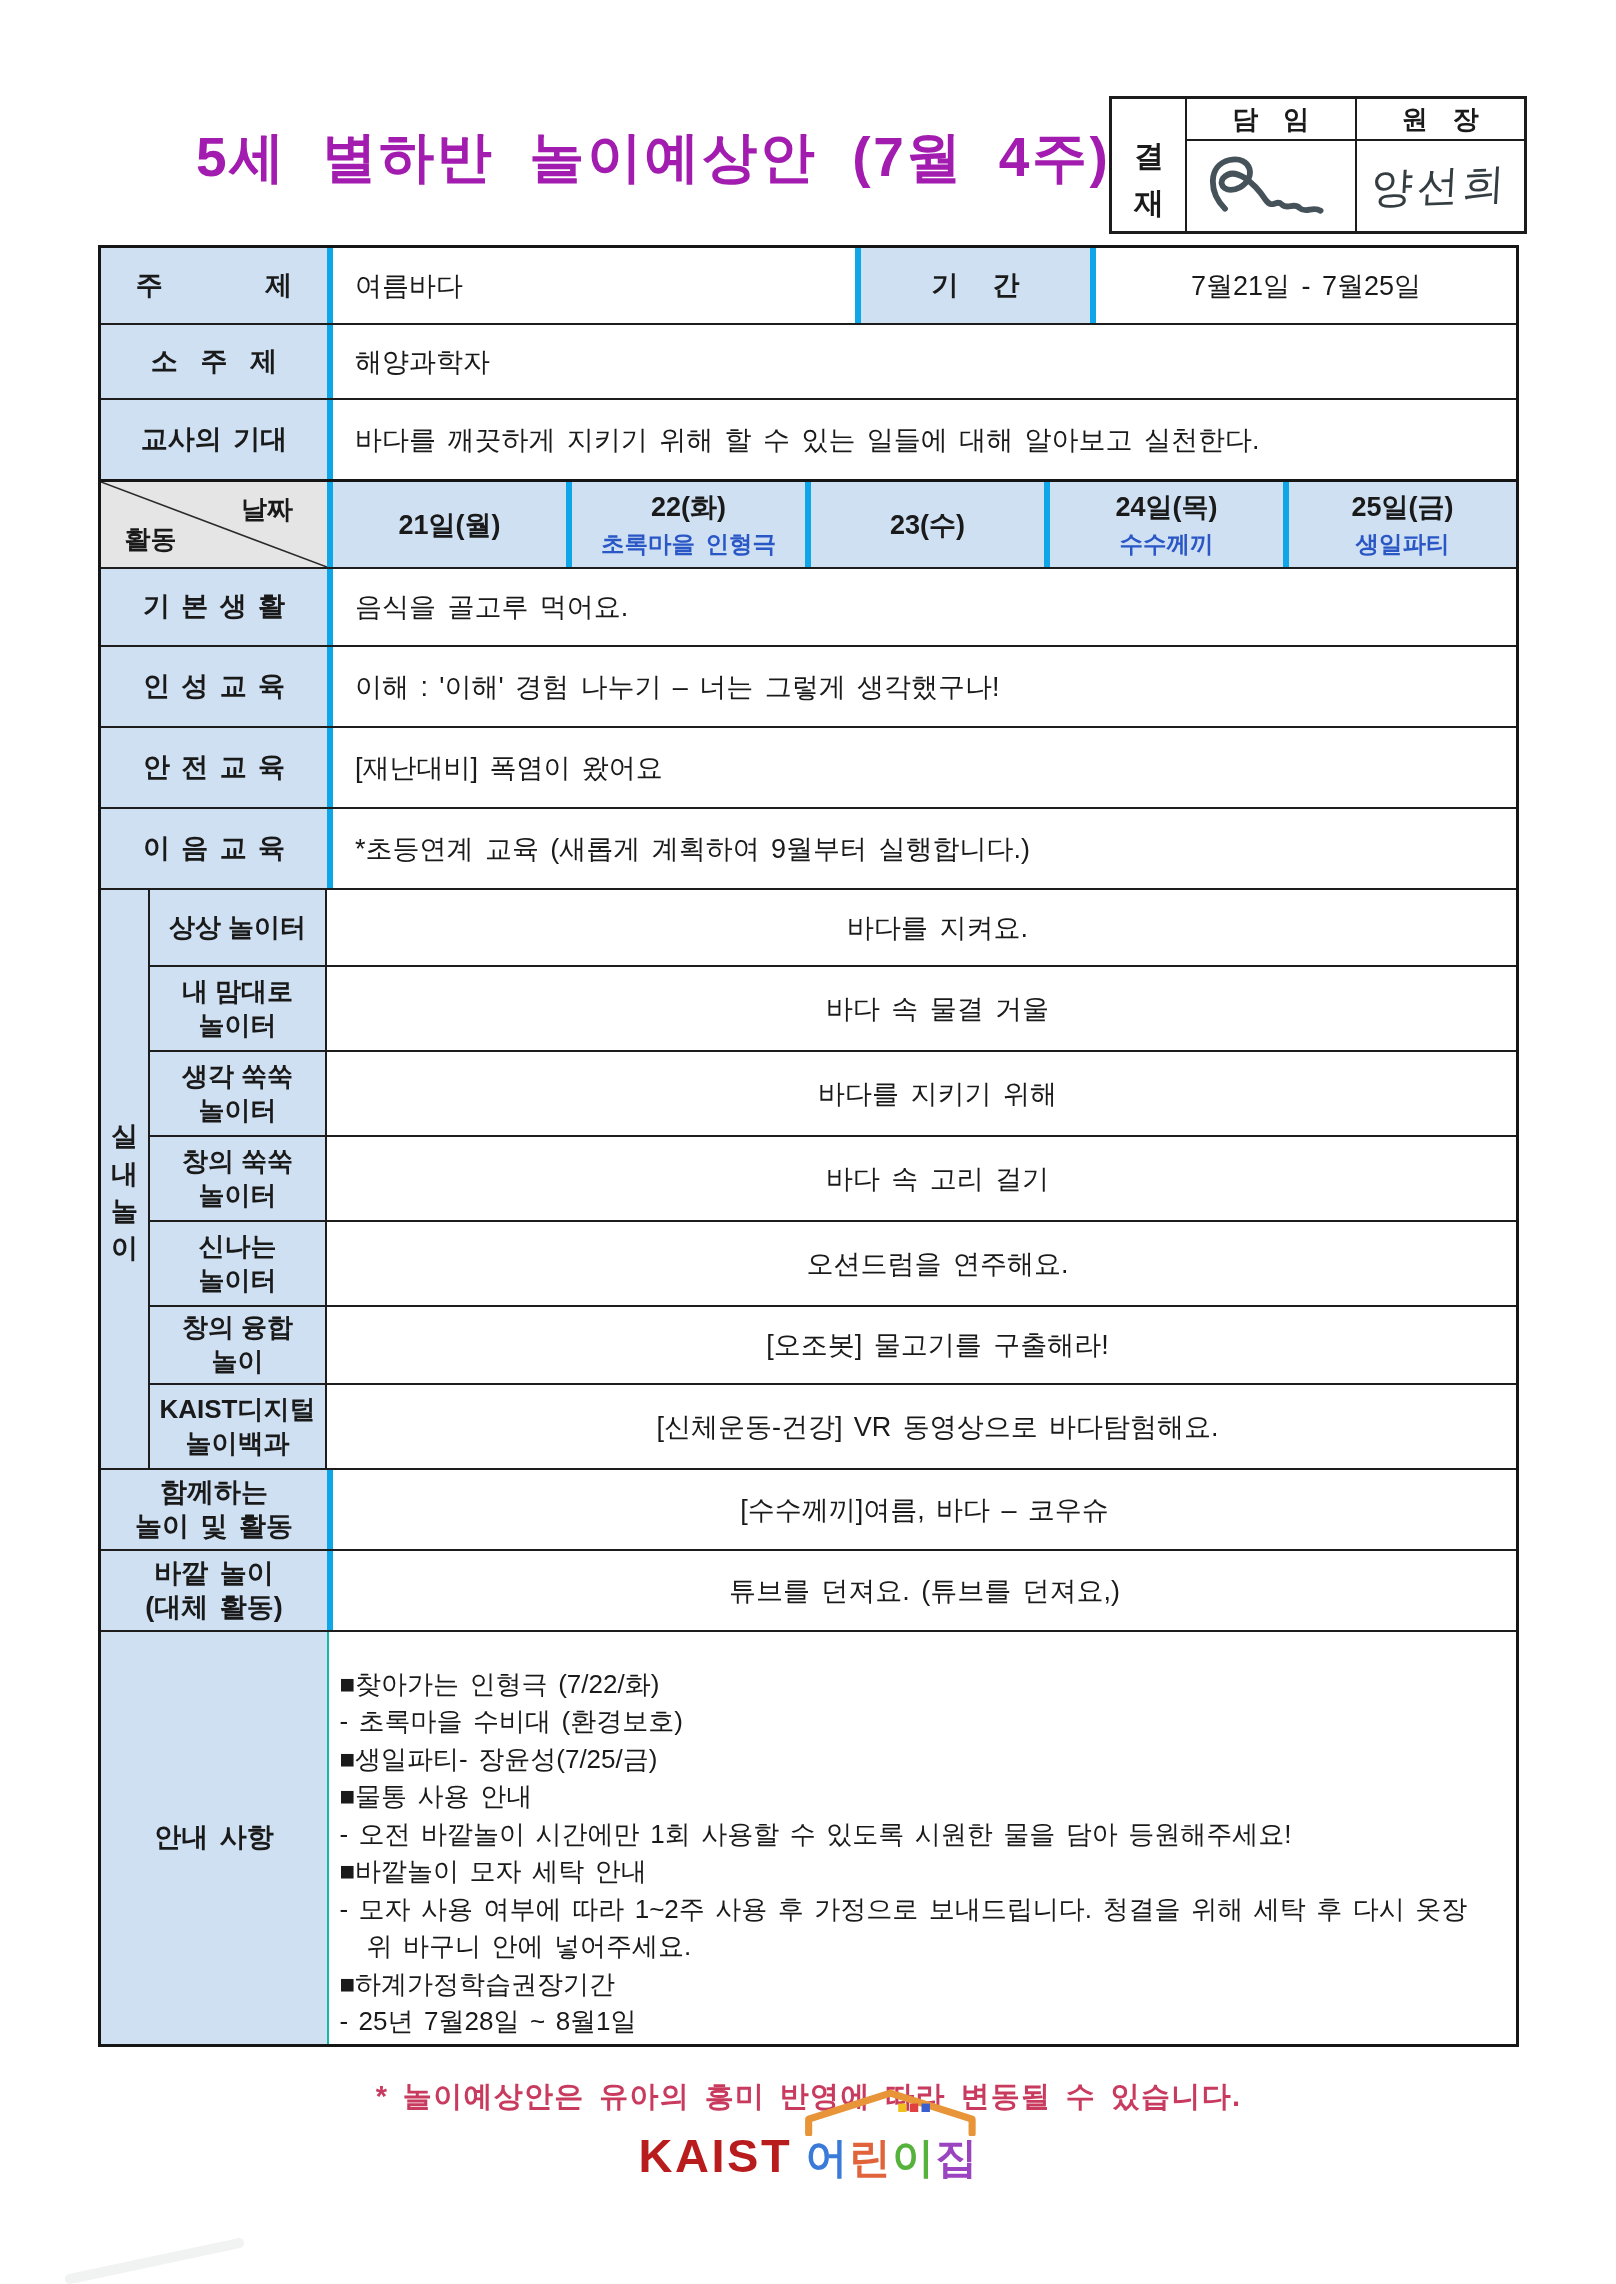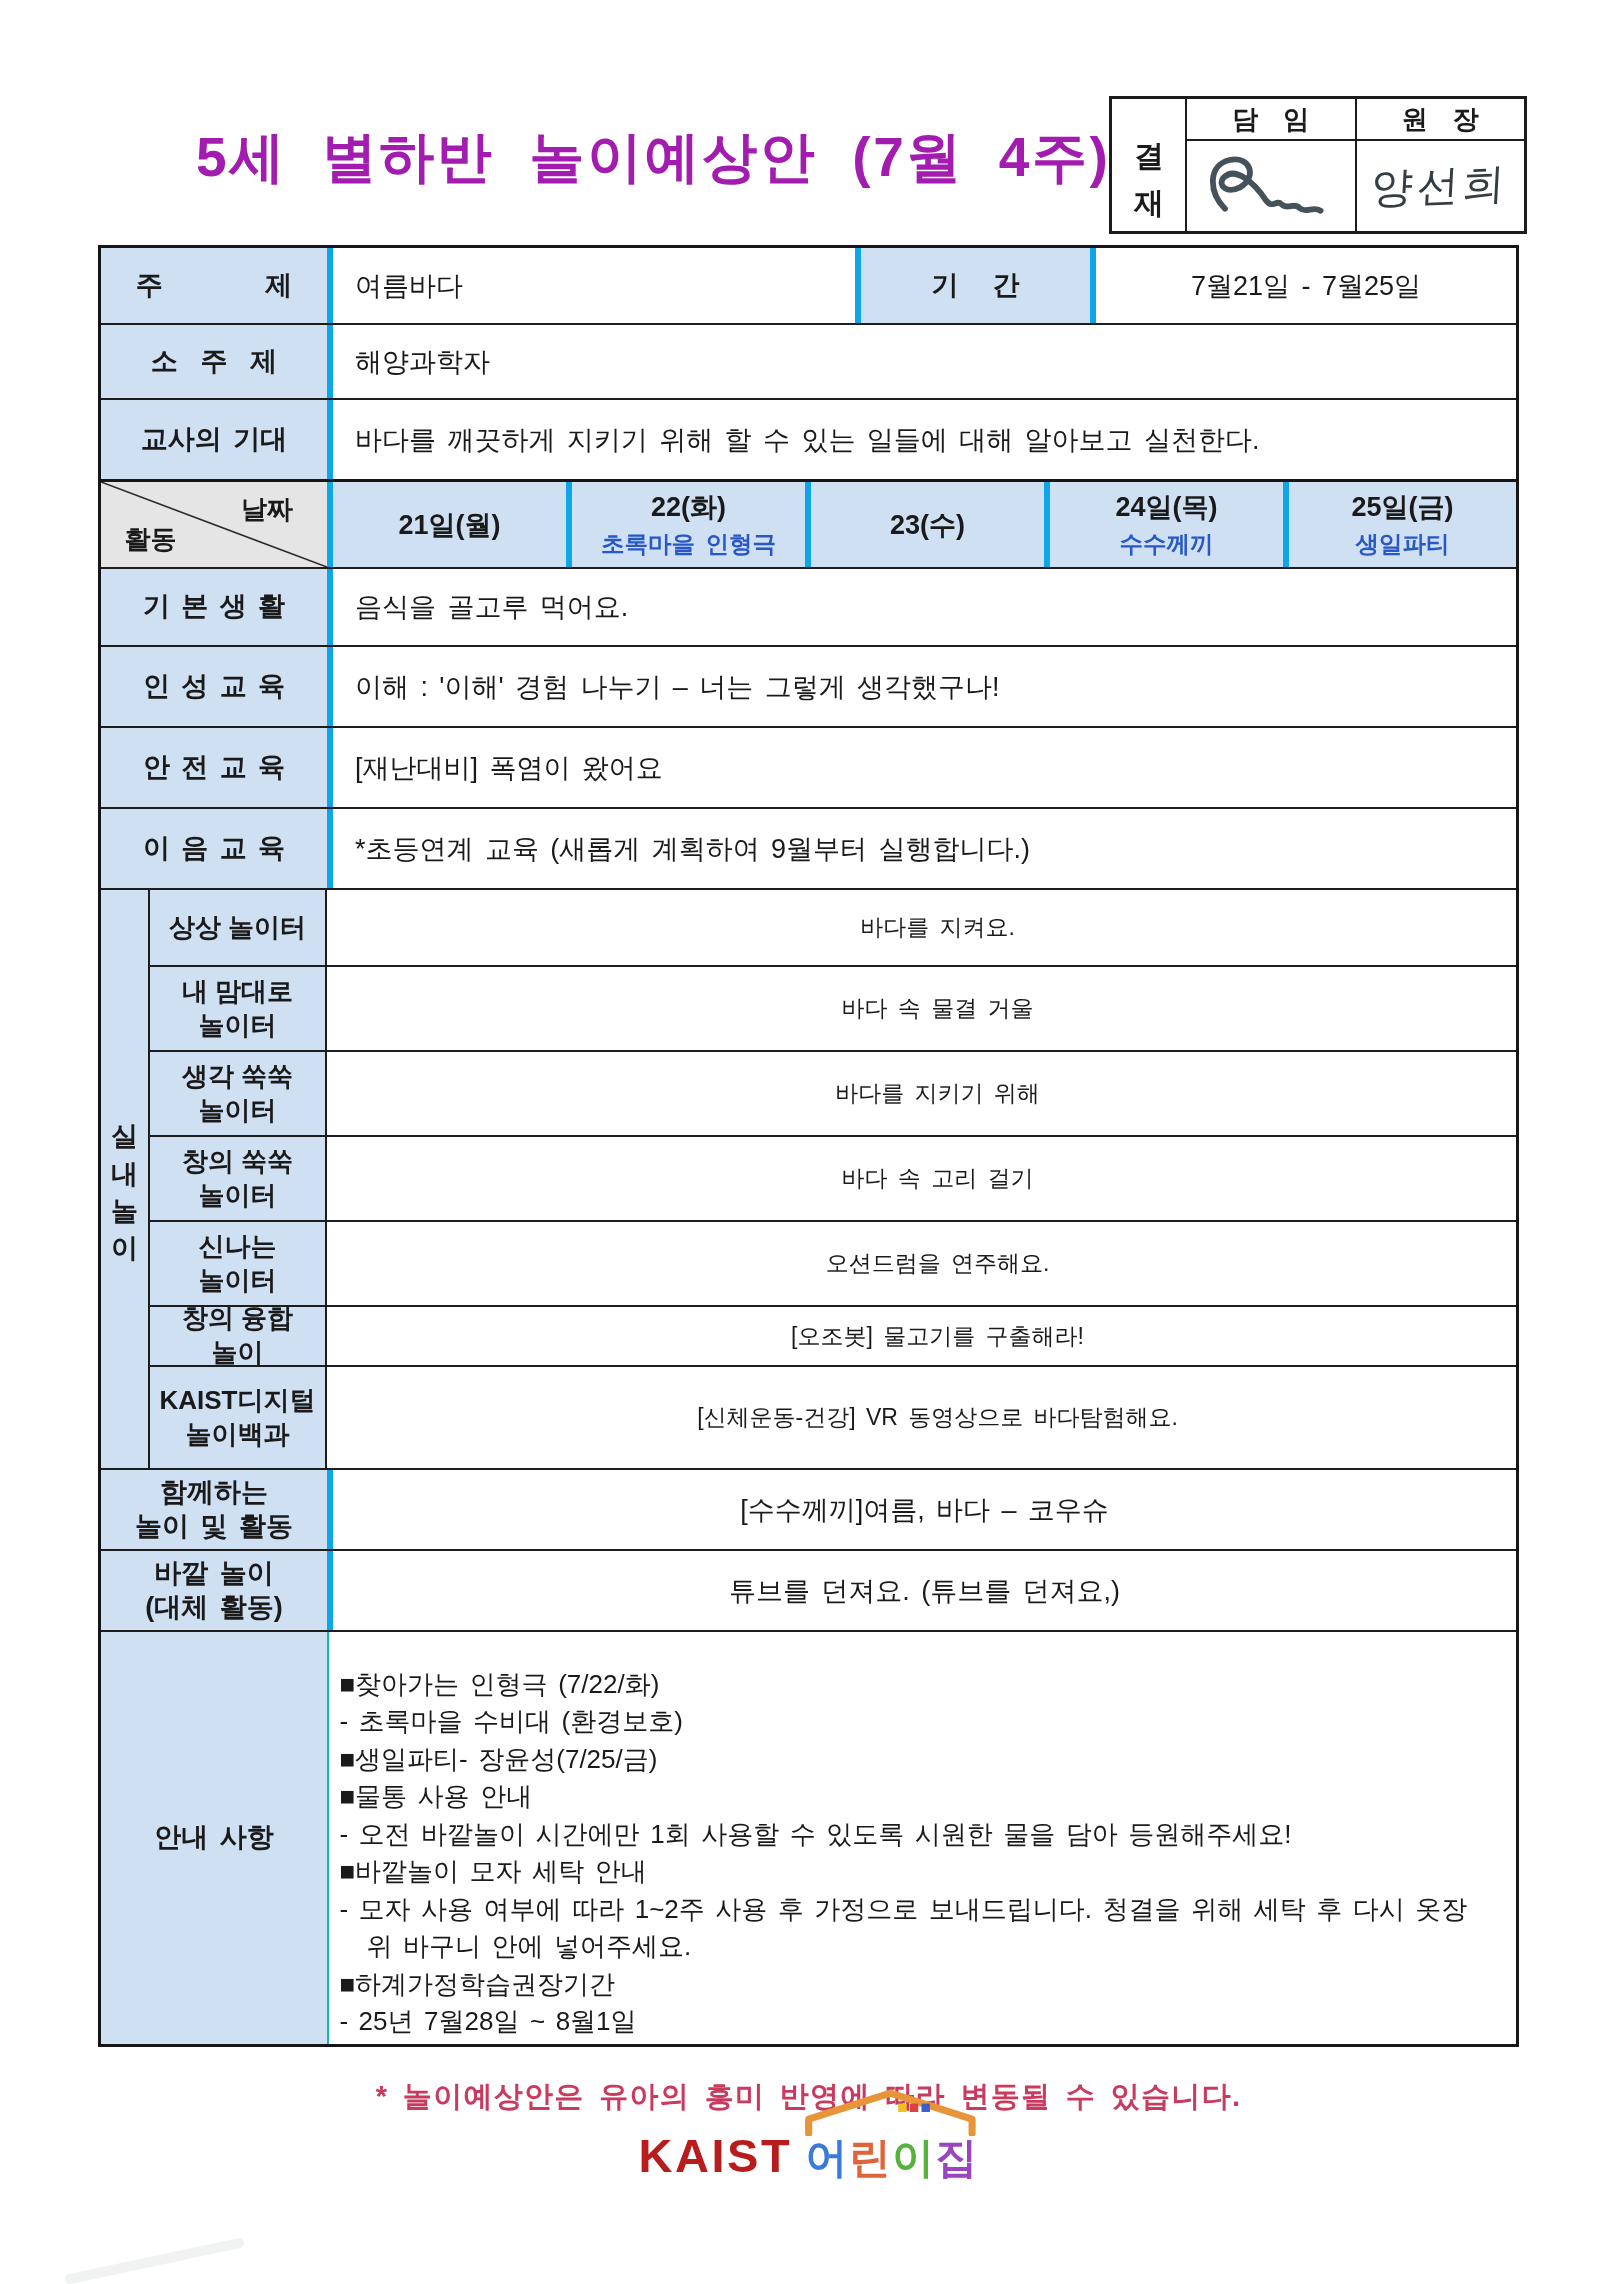--- a/index.html
+++ b/index.html
@@ -77,21 +77,21 @@
     box-sizing:border-box;
   }
   .ind-body{flex:1; display:flex; flex-direction:column;}
   .ind-row{display:flex; box-sizing:border-box; border-top:2px solid #1d1d1d;}
   .ind-row:first-child{border-top:none;}
   .ind-lab{
     width:179px; box-sizing:border-box; border-left:2px solid #1d1d1d; border-right:2px solid #1d1d1d;
     background:#cfe0f2; font-weight:700; white-space:pre-wrap; text-align:center; line-height:1.3;
     display:flex; align-items:center; justify-content:center; font-size:26px;
   }
-  .ind-val{flex:1; display:flex; align-items:center; justify-content:center; font-size:23px; word-spacing:3.9px;margin-left:32px;}
+  .ind-val{flex:1; display:flex; align-items:center; justify-content:center; font-size:27px; word-spacing:3.9px;margin-left:32px;}
   
   .notes-val{
     flex:1; box-sizing:border-box; padding:34px 19.6px 19.6px 10.4px;
     display:flex; flex-direction:column; justify-content:flex-start;
     font-size:26px; line-height:1.44; word-spacing:3.3px;
   }
   .note-line{padding-left:27px; text-indent:-27px;}
   
   .footnote{
     position:absolute; top:2077px; left:0; width:100%; text-align:center;
@@ -225,21 +225,21 @@
         <div class="ind-row" style="height:85px;">
           <div class="ind-lab">창의 쑥쑥
 놀이터</div>
           <div class="ind-val">바다 속 고리 걸기</div>
         </div>
         <div class="ind-row" style="height:85px;">
           <div class="ind-lab">신나는
 놀이터</div>
           <div class="ind-val">오션드럼을 연주해요.</div>
         </div>
-        <div class="ind-row" style="height:60px;">
+        <div class="ind-row" style="height:78px;">
           <div class="ind-lab">창의 융합
 놀이</div>
           <div class="ind-val">[오조봇] 물고기를 구출해라!</div>
         </div>
         <div class="ind-row" style="flex:1;">
           <div class="ind-lab">KAIST디지털
 놀이백과</div>
           <div class="ind-val">[신체운동-건강] VR 동영상으로 바다탐험해요.</div>
         </div>
       </div>

